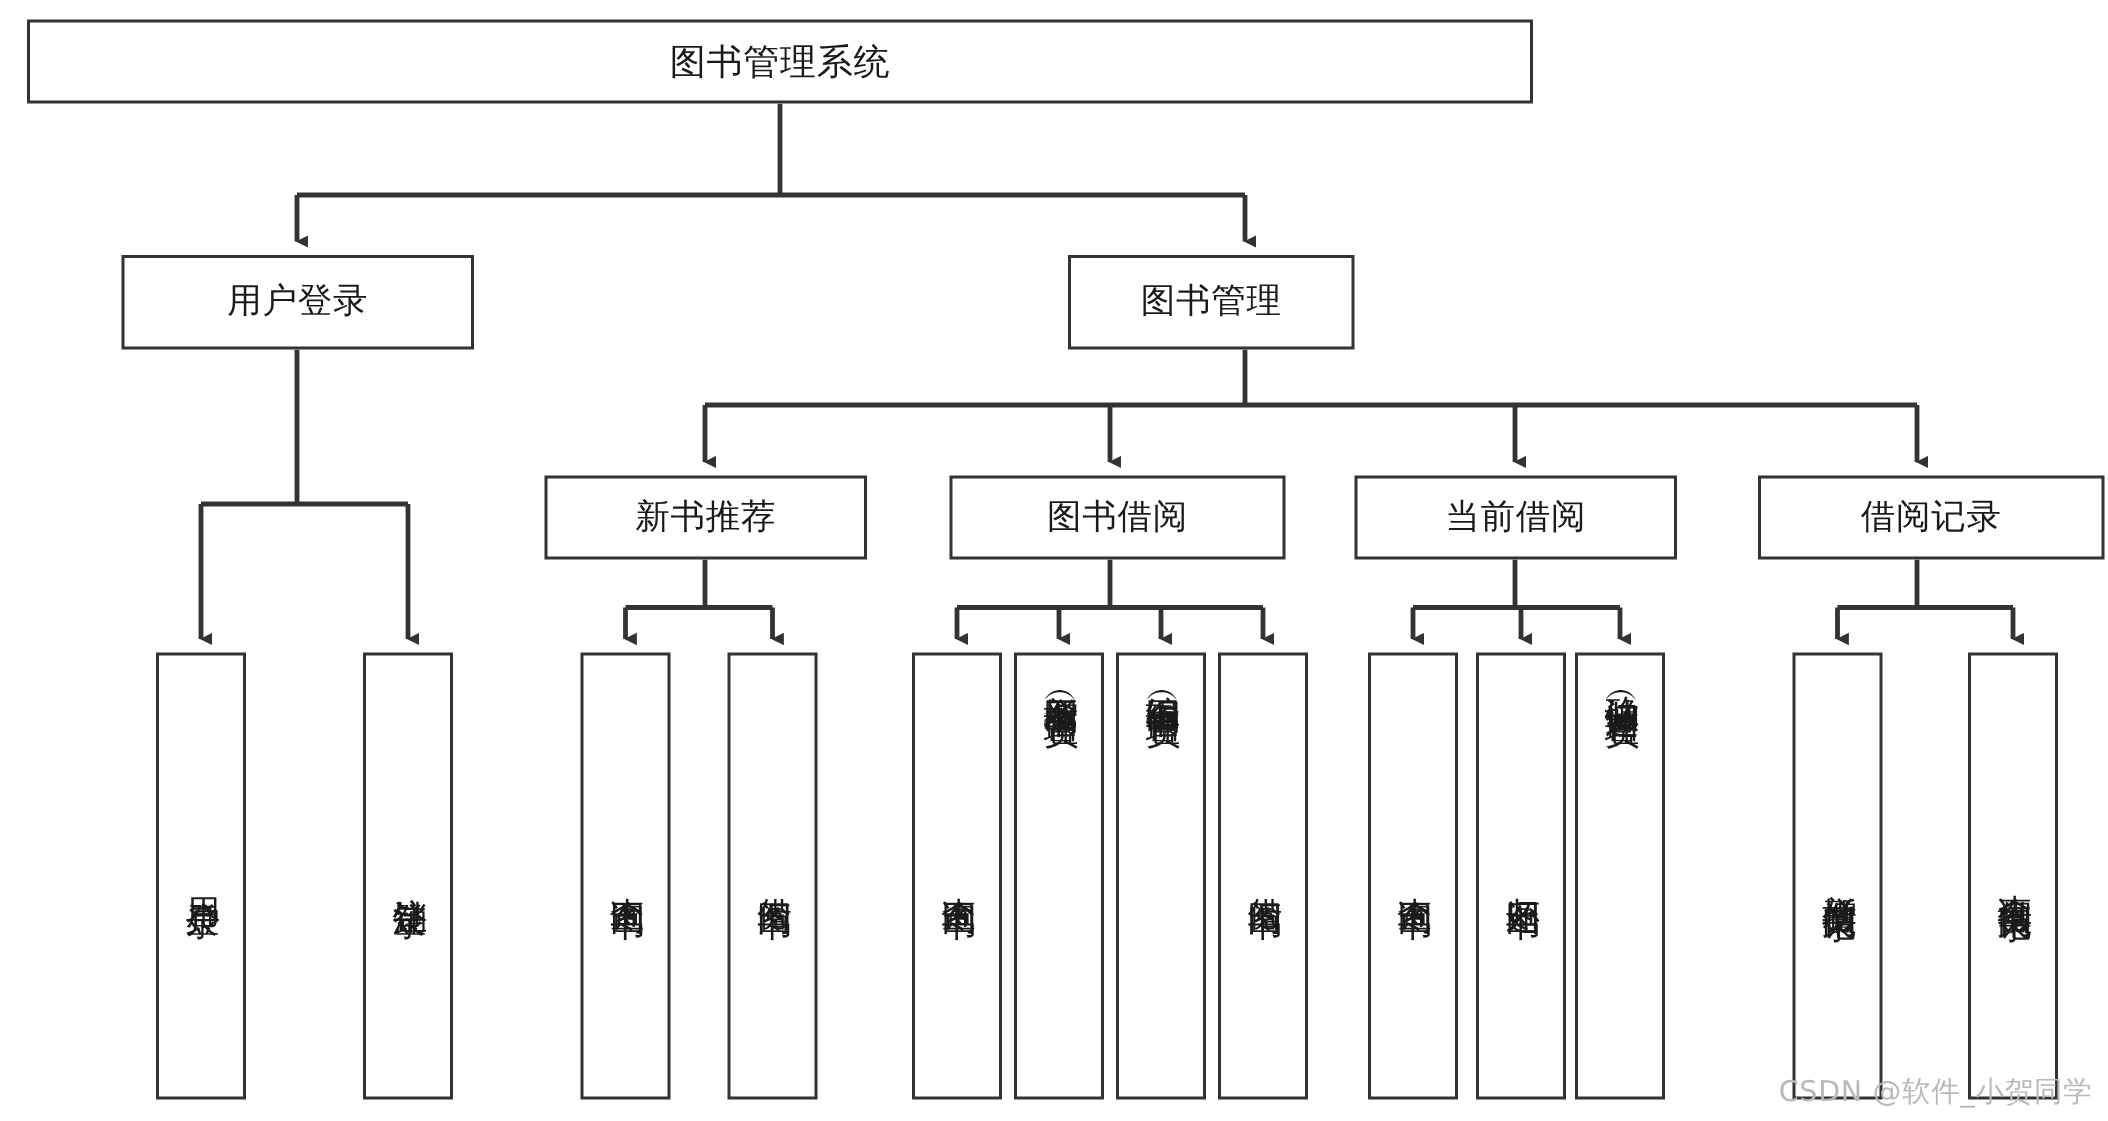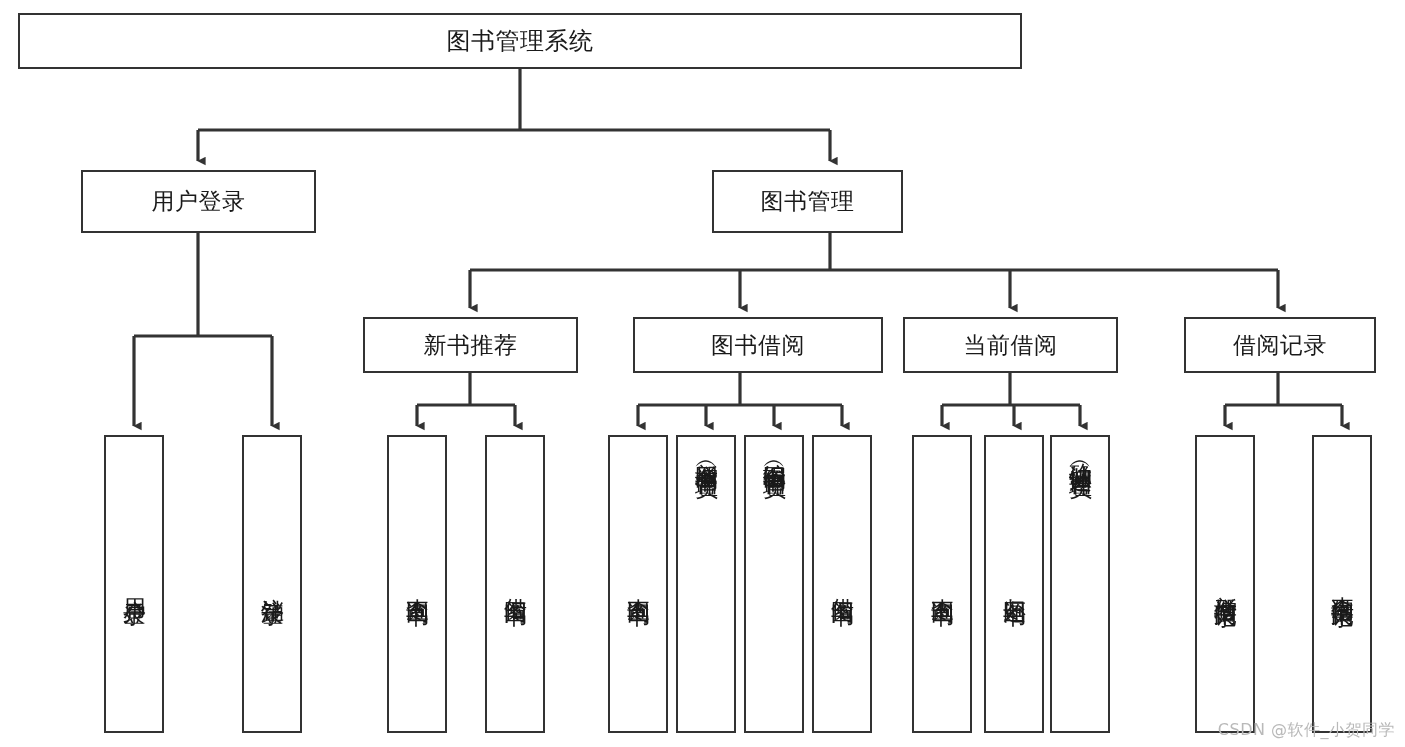--- a/index.html
+++ b/index.html
@@ -56,21 +56,21 @@
     white-space: nowrap;
   }
   .node.leaf.centered {
     align-items: center;
     padding-top: 0;
   }
   #watermark {
     position: absolute;
     right: 10px;
     bottom: 6px;
-    font-size: 16px;
+    font-size: 19px;
     color: #b9b9b9;
     white-space: nowrap;
     letter-spacing: 0.5px;
   }
 </style>
 </head>
 <body>
 
 <div id="diagram-canvas">
 
@@ -131,27 +131,27 @@
   <div class="node" style="left:81px; top:170px; width:235px; height:63px;">
     <span class="label">用户登录</span>
   </div>
   <div class="node" style="left:712px; top:170px; width:191px; height:63px;">
     <span class="label">图书管理</span>
   </div>
 
   <div class="node" style="left:363px; top:317px; width:215px; height:56px;">
     <span class="label">新书推荐</span>
   </div>
-  <div class="node" style="left:633px; top:317px; width:250px; height:56px;">
+  <div class="node" style="left:633px; top:317px; width:224px; height:56px;">
     <span class="label">图书借阅</span>
   </div>
   <div class="node" style="left:903px; top:317px; width:215px; height:56px;text-align:center;">
     <span class="label">当前借阅</span>
   </div>
-  <div class="node" style="left:1172px; top:317px; width:192px; height:56px;margin-left:12px;">
+  <div class="node" style="left:1172px; top:317px; width:231px; height:56px;">
     <span class="label">借阅记录</span>
   </div>
 
   <div class="node leaf centered" style="left:104px; top:435px; width:60px; height:298px;">
     <span class="label">用户登录</span>
   </div>
   <div class="node leaf centered" style="left:242px; top:435px; width:60px; height:298px;">
     <span class="label">注销登录</span>
   </div>
 

